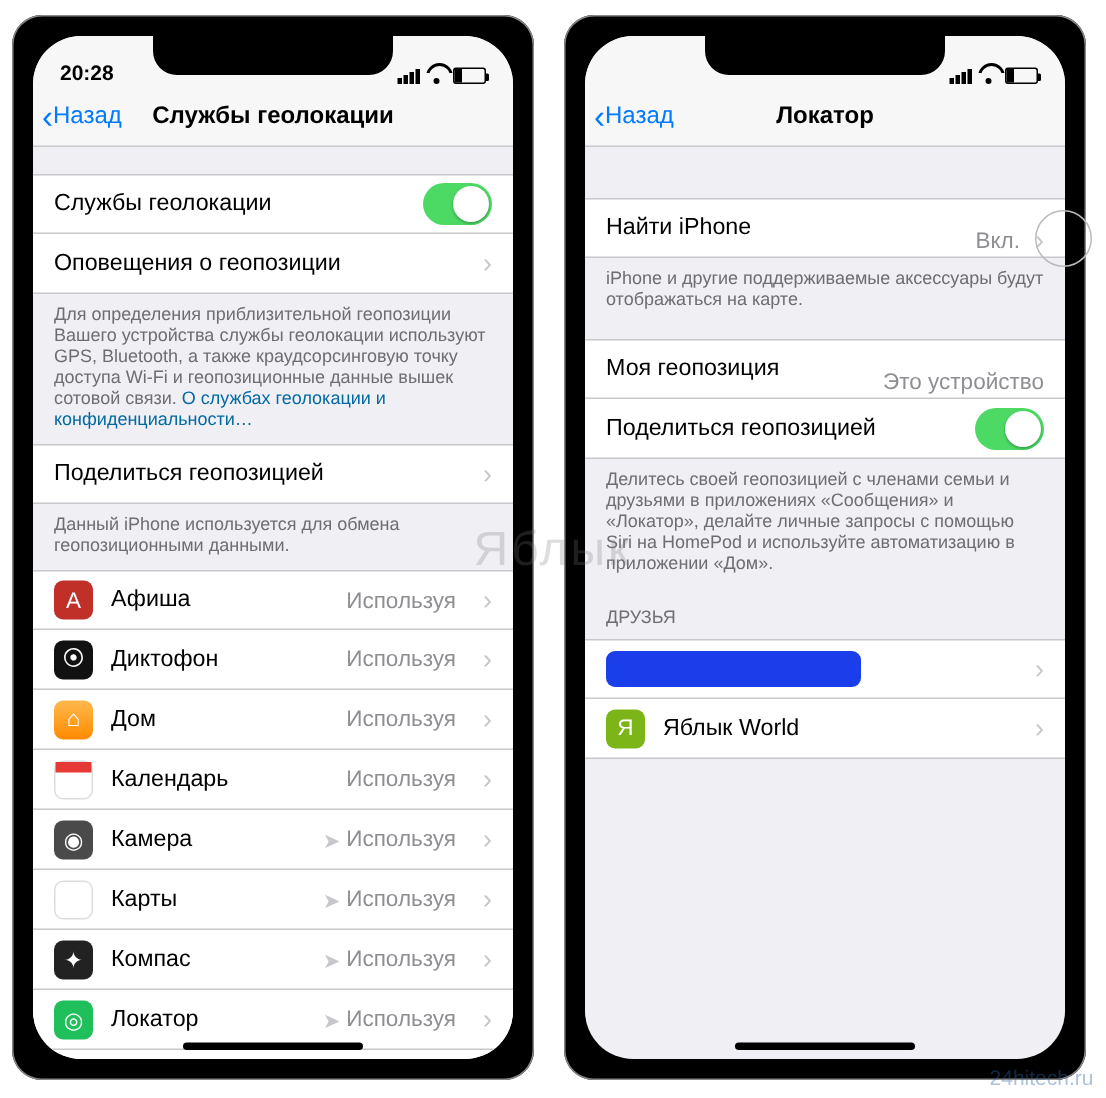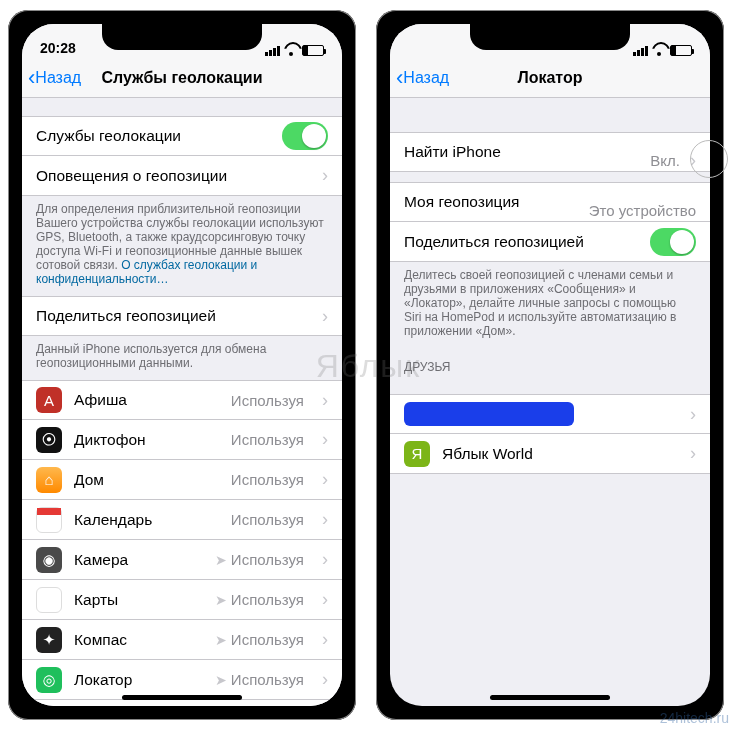--- a/index.html
+++ b/index.html
@@ -92,21 +92,21 @@
   .ic-yablyk{background:#7cb518;}
 
   .home-indicator{position:absolute;bottom:6px;left:50%;transform:translateX(-50%);width:120px;height:5px;background:#000;border-radius:3px;}
 
   .watermark{position:absolute;top:50%;left:50%;transform:translate(-50%,-50%);font-size:32px;color:rgba(120,120,120,.25);font-weight:400;pointer-events:none;z-index:10;letter-spacing:2px;}
   .site-mark{position:absolute;bottom:6px;right:8px;color:rgba(50,100,160,.4);font-size:14px;}
 
   .circle-deco{position:absolute;top:130px;right:-4px;width:38px;height:38px;border:1px solid #bbb;border-radius:50%;z-index:6;}
 
   .redacted{background:#1a3eea;border-radius:6px;width:170px;height:24px;}
-  .section-header{font-size:12px;color:#6d6d72;padding:12px 14px 20px;text-transform:uppercase;}
+  .section-header{font-size:12px;color:#6d6d72;padding:12px 14px 8px;text-transform:uppercase;}
 </style>
 </head>
 <body>
 
 <div class="stage">
 
   <div class="phone">
     <div class="screen">
       <div class="notch"></div>
       <div class="statusbar">
@@ -239,20 +239,21 @@
       </div>
       <div class="content">
         <div class="section-gap" style="height:34px;"></div>
         <div class="cell first">
           <span class="lbl">Найти iPhone</span>
           <span class="val">
               <span>Вкл.</span>
               <span class="chev-r">›</span>
             </span>
         </div>
+        <div class="footer-text">iPhone и другие поддерживаемые аксессуары будут отображаться на карте.</div>
 
         <div class="section-gap" style="height:10px;"></div>
         <div class="cell first">
           <span class="lbl">Моя геопозиция</span>
           <span class="val">Это устройство</span>
         </div>
         <div class="red-box">
           <div class="cell-toggle">
             <span class="lbl">Поделиться геопозицией</span>
             <span class="toggle"></span>

